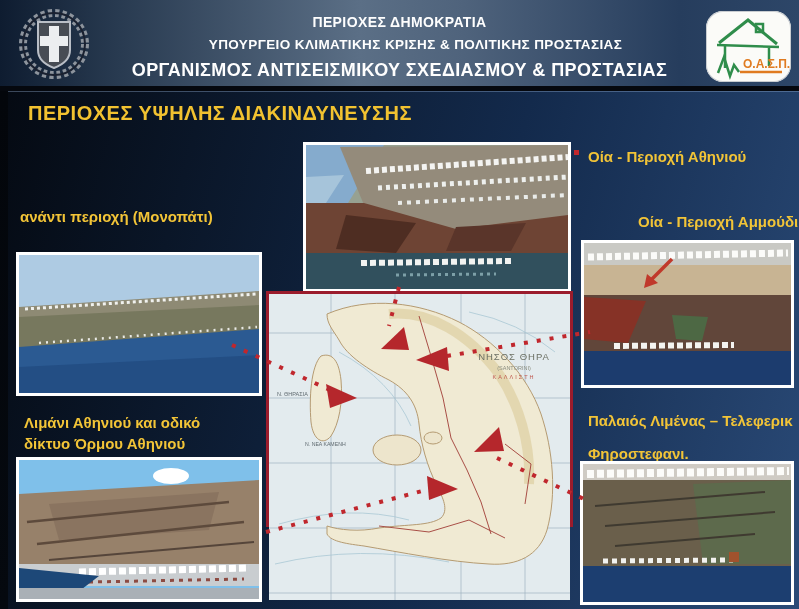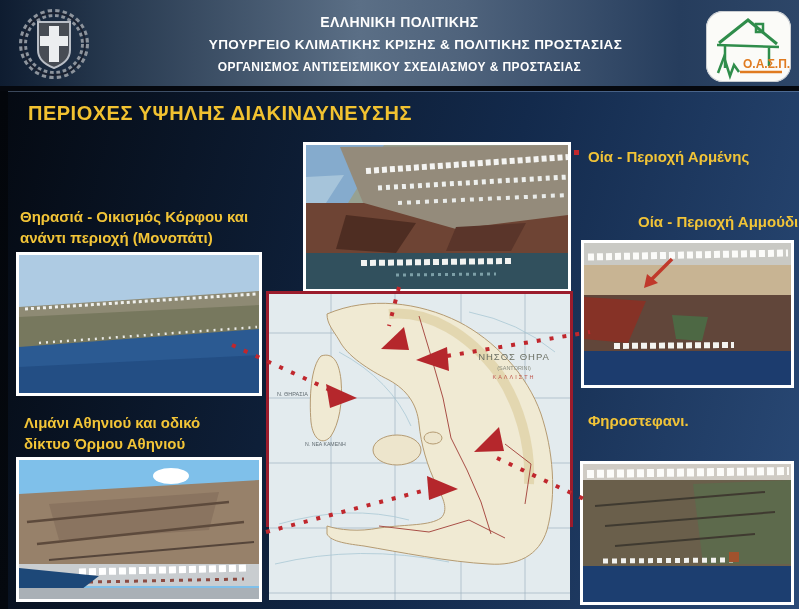--- a/index.html
+++ b/index.html
@@ -11,21 +11,21 @@
   }
   
   #header{
     position:absolute;left:0;top:0;width:799px;height:86px;
     background:linear-gradient(90deg,#0e1c30 0%,#27394f 14%,#5b6f86 45%,#4f637c 58%,#263d5d 85%,#2d4668 100%);
   }
   #header-sep{position:absolute;left:0;top:86px;width:799px;height:5px;background:#05080e;}
   .hdr-line{position:absolute;left:0;right:0;text-align:center;color:#fefefe;font-weight:bold;letter-spacing:.4px;}
   .hdr-1{top:14px;font-size:14px;}
   .hdr-2{top:37px;font-size:13.5px;padding-left:32px;}
-  .hdr-3{top:60px;font-size:12px;}
+  .hdr-3{top:60px;font-size:18px;}
   #coat-of-arms{position:absolute;left:16px;top:6px;}
   #oasp-logo{position:absolute;left:706px;top:11px;width:85px;height:71px;background:#fbfbf8;border-radius:17px;box-shadow:0 0 0 1px #c8ccd0 inset;}
   
   #body-topline{position:absolute;left:8px;top:91px;width:791px;height:1px;background:rgba(160,190,225,.35);}
   #left-strip{position:absolute;left:0;top:91px;width:8px;height:518px;background:linear-gradient(180deg,#03060b,#05090f);}
   
   #page-title{position:absolute;left:28px;top:102px;font-size:20px;font-weight:bold;color:#f2c230;letter-spacing:.5px;}
   .callout{position:absolute;color:#f2c437;font-weight:bold;font-size:15px;line-height:21px;}
   #callout-armenis{left:588px;top:146px;}
   #callout-ammoudi{left:638px;top:211px;text-align:center;}
@@ -51,21 +51,21 @@
 <div id="slide">
 
   <div id="header">
     <svg id="coat-of-arms" width="76" height="76" viewBox="0 0 76 76">
       <circle cx="38" cy="38" r="31" fill="none" stroke="#8d949d" stroke-width="8" stroke-dasharray="4 3"></circle>
       <circle cx="38" cy="38" r="31" fill="none" stroke="#1a2130" stroke-width="2"></circle>
       <path d="M22,16 h32 v28 q0,12 -16,18 q-16,-6 -16,-18 Z" fill="#474c54" stroke="#b9bec6" stroke-width="2"></path>
       <rect x="33" y="20" width="10" height="36" fill="#eceef0"></rect>
       <rect x="24" y="30" width="28" height="10" fill="#eceef0"></rect>
     </svg>
-    <div class="hdr-line hdr-1">ΕΛΛΗΝΙΚΗ ΠΟΛΙΤΙΚΗΣ</div>
+    <div class="hdr-line hdr-1">ΠΕΡΙΟΧΕΣ ΔΗΜΟΚΡΑΤΙΑ</div>
     <div class="hdr-line hdr-2">ΥΠΟΥΡΓΕΙΟ ΚΛΙΜΑΤΙΚΗΣ ΚΡΙΣΗΣ &amp; ΠΟΛΙΤΙΚΗΣ ΠΡΟΣΤΑΣΙΑΣ</div>
     <div class="hdr-line hdr-3">ΟΡΓΑΝΙΣΜΟΣ ΑΝΤΙΣΕΙΣΜΙΚΟΥ ΣΧΕΔΙΑΣΜΟΥ &amp; ΠΡΟΣΤΑΣΙΑΣ</div>
     <div id="oasp-logo">
       <svg width="85" height="71" viewBox="0 0 85 71">
         <polyline points="13,32 42,9 71,33" fill="none" stroke="#2f8d4b" stroke-width="3"></polyline>
         <rect x="50" y="13" width="7" height="8" fill="none" stroke="#2f8d4b" stroke-width="2.5"></rect>
         <line x1="11" y1="34" x2="73" y2="36" stroke="#2f8d4b" stroke-width="2.5"></line>
         <line x1="19" y1="35" x2="19" y2="57" stroke="#2f8d4b" stroke-width="2.5"></line>
         <line x1="63" y1="37" x2="63" y2="55" stroke="#2f8d4b" stroke-width="2.5"></line>
         <path d="M12,62 l6,-16 l6,19 l4,-11 l5,7" fill="none" stroke="#2f8d4b" stroke-width="2.5"></path>
@@ -73,31 +73,31 @@
         <text x="37" y="57" font-size="12" font-weight="bold" fill="#e07b20">Ο.Α.Σ.Π.</text>
       </svg>
     </div>
   </div>
   <div id="header-sep"></div>
   <div id="body-topline"></div>
   <div id="left-strip"></div>
 
   <div id="page-title">ΠΕΡΙΟΧΕΣ ΥΨΗΛΗΣ ΔΙΑΚΙΝΔΥΝΕΥΣΗΣ</div>
 
-  <div class="callout" id="callout-armenis">Οία - Περιοχή Αρμένης</div>
+  <div class="callout" id="callout-armenis">Οία - Περιοχή Αθηνιού</div>
   <div class="callout" id="callout-ammoudi">Οία - Περιοχή Αμμούδι</div>
   <div class="callout" id="callout-thirasia">
-    <div>Θηρασιά - Οικισμός Κόρφου και</div>
     <div>ανάντι περιοχή (Μονοπάτι)</div>
   </div>
   <div class="callout" id="callout-athinios">
     <div>Λιμάνι Αθηνιού και οδικό</div>
     <div>δίκτυο Όρμου Αθηνιού</div>
   </div>
   <div class="callout" id="callout-oldport">
+    <div>Παλαιός Λιμένας – Τελεφερικ</div>
     <div>Φηροστεφανι.</div>
   </div>
 
   <div class="photo" id="photo-oia">
     <svg width="262" height="144" viewBox="0 0 262 144">
       <rect x="0" y="0" width="262" height="144" fill="#97a191"></rect>
       <polygon points="0,0 78,0 42,58 0,62" fill="#85abcd"></polygon>
       <polygon points="0,32 38,30 20,58 0,60" fill="#a6c4da"></polygon>
       <polygon points="34,2 262,0 262,72 150,86 58,60" fill="#948b7b"></polygon>
       <line x1="60" y1="26" x2="262" y2="12" stroke="#f4f4f2" stroke-width="6" stroke-dasharray="5 3"></line>

